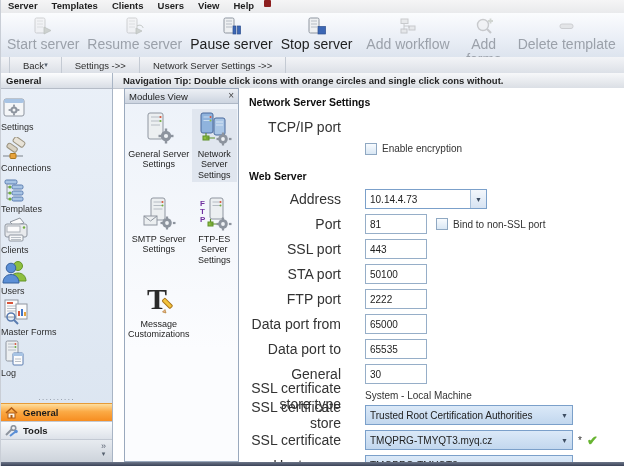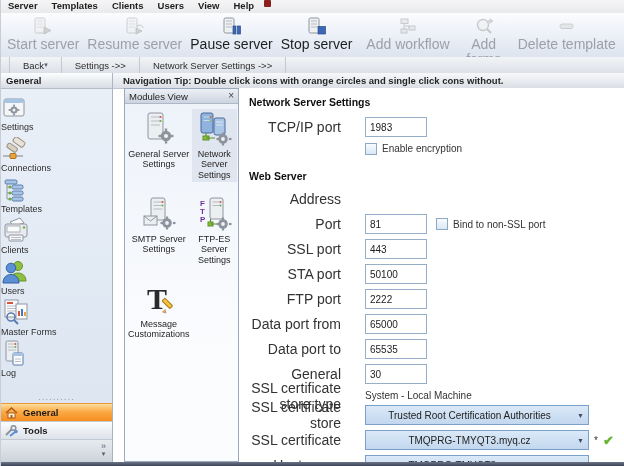--- a/index.html
+++ b/index.html
@@ -87,21 +87,21 @@
     font-family:"Liberation Sans",sans-serif;font-size:10px;color:#222;padding:0 4px;}
   .combo{height:20px;box-sizing:border-box;border:1px solid #7ba0ca;background:#fff;
     display:flex;align-items:center;font-size:10px;color:#222;}
   .combo .val{flex:1;padding:0 4px;white-space:nowrap;overflow:hidden;}
   .combo .arrowbtn{width:15px;height:100%;flex:none;border-left:1px solid #a9c1db;
     background:linear-gradient(#f3f7fc,#d7e3f2);display:flex;align-items:center;justify-content:center;
     font-size:7px;color:#3d4d62;}
   .combo.hl{background:linear-gradient(#dbe9f8,#c2d7ee);}
   .combo.hl .arrowbtn{background:transparent;border-left:none;}
   .w-address{width:122px;}
-  .w-wide{width:224px;text-align:center;}
+  .w-wide{width:208px;}
   .chk{width:12px;height:12px;flex:none;border:1px solid #8fa8c2;
     background:linear-gradient(#f8fbfe,#d9e7f4);box-sizing:border-box;}
   .chklbl{margin-left:5px;font-size:10px;color:#333;}
   .staticval{font-size:10px;color:#333;}
   .suffix{font-size:10px;color:#333;margin-left:5px;}
   .okcheck{color:#67b431;font-size:13px;margin-left:5px;font-weight:bold;}
 
   .bottomedge{position:absolute;left:0;right:0;bottom:0;height:4px;
     background:linear-gradient(#6d7689,#3a4257);}
   svg{display:block;}
@@ -520,33 +520,36 @@
       </div>
     </div>
   </div>
 
   <div class="formarea">
 
     <div class="fh">Network Server Settings</div>
 
     <div class="frow">
       <span class="flabel">TCP/IP port</span>
-      <input class="txt" type="text" value="1983" style="">
     </div>
 
     <div class="frow short gapafter">
       <span class="flabel"></span>
       <span class="chk"></span>
       <span class="chklbl">Enable encryption</span>
     </div>
 
     <div class="fh fh2">Web Server</div>
 
     <div class="frow">
       <span class="flabel">Address</span>
+      <span class="combo w-address">
+        <span class="val">10.14.4.73</span>
+        <span class="arrowbtn">▼</span>
+      </span>
     </div>
 
     <div class="frow">
       <span class="flabel">Port</span>
       <input class="txt" type="text" value="81" style="">
       <span class="chk" style="margin-left:9px"></span>
       <span class="chklbl">Bind to non-SSL port</span>
     </div>
 
     <div class="frow">

